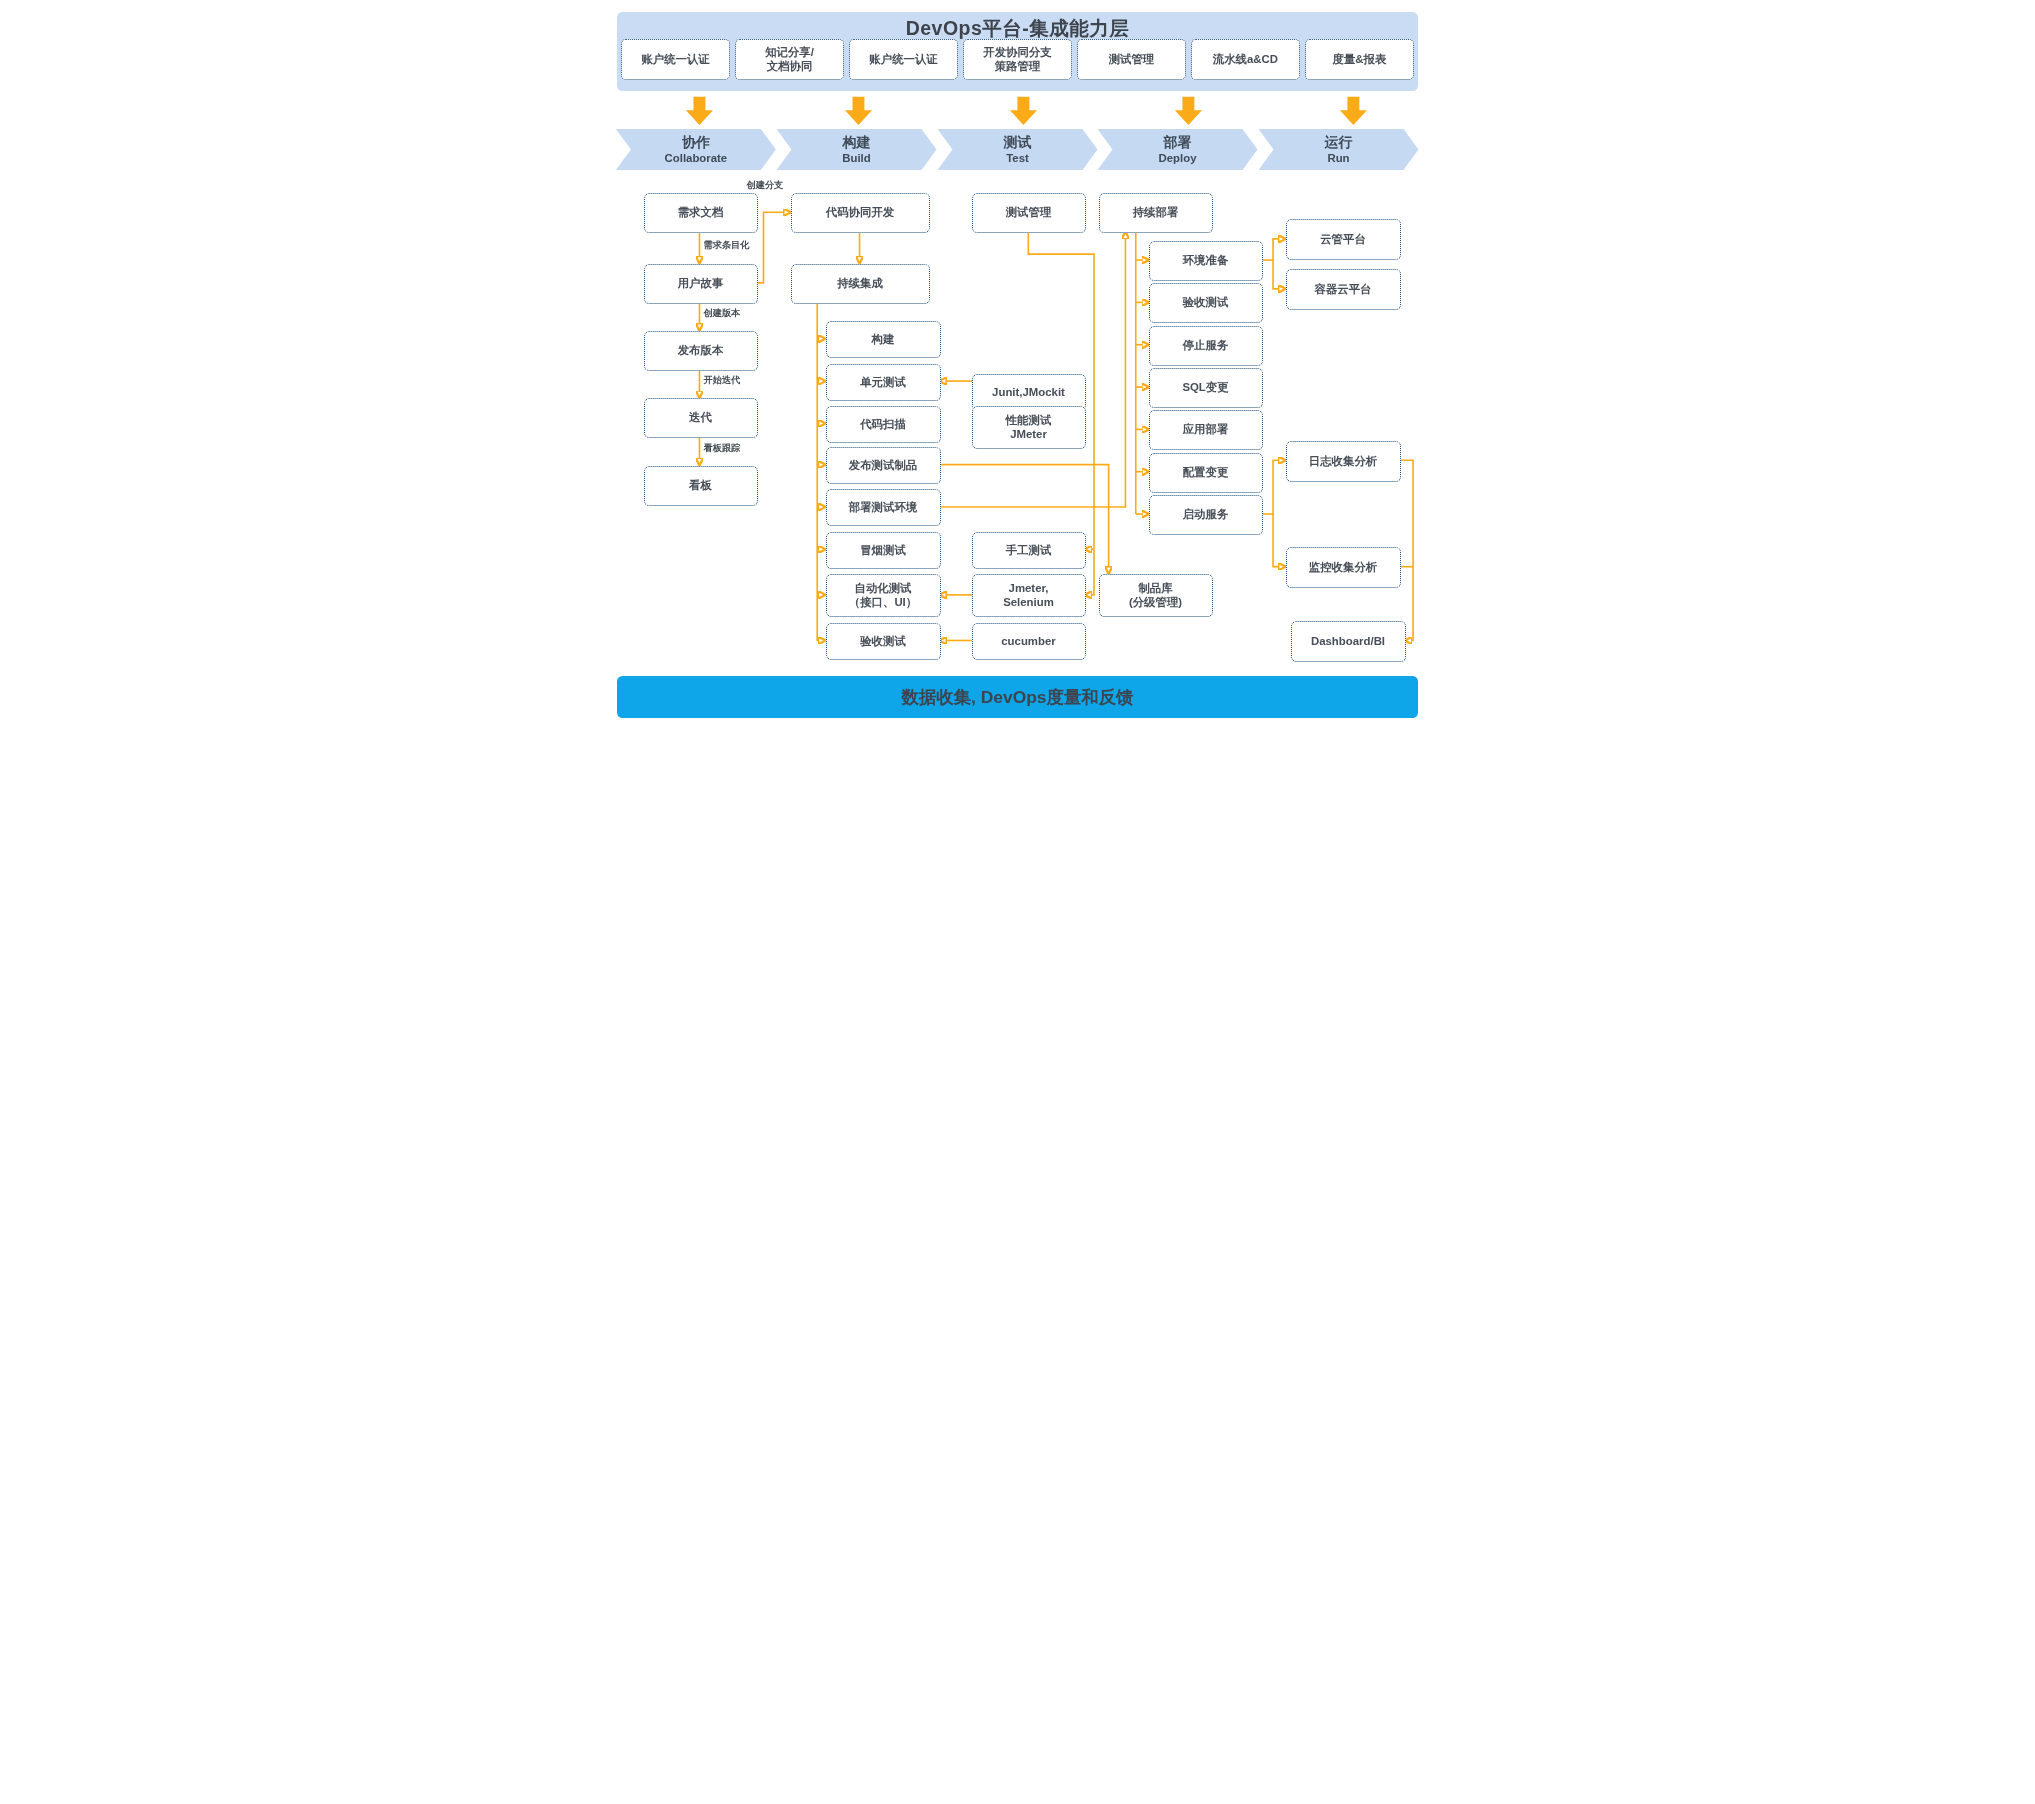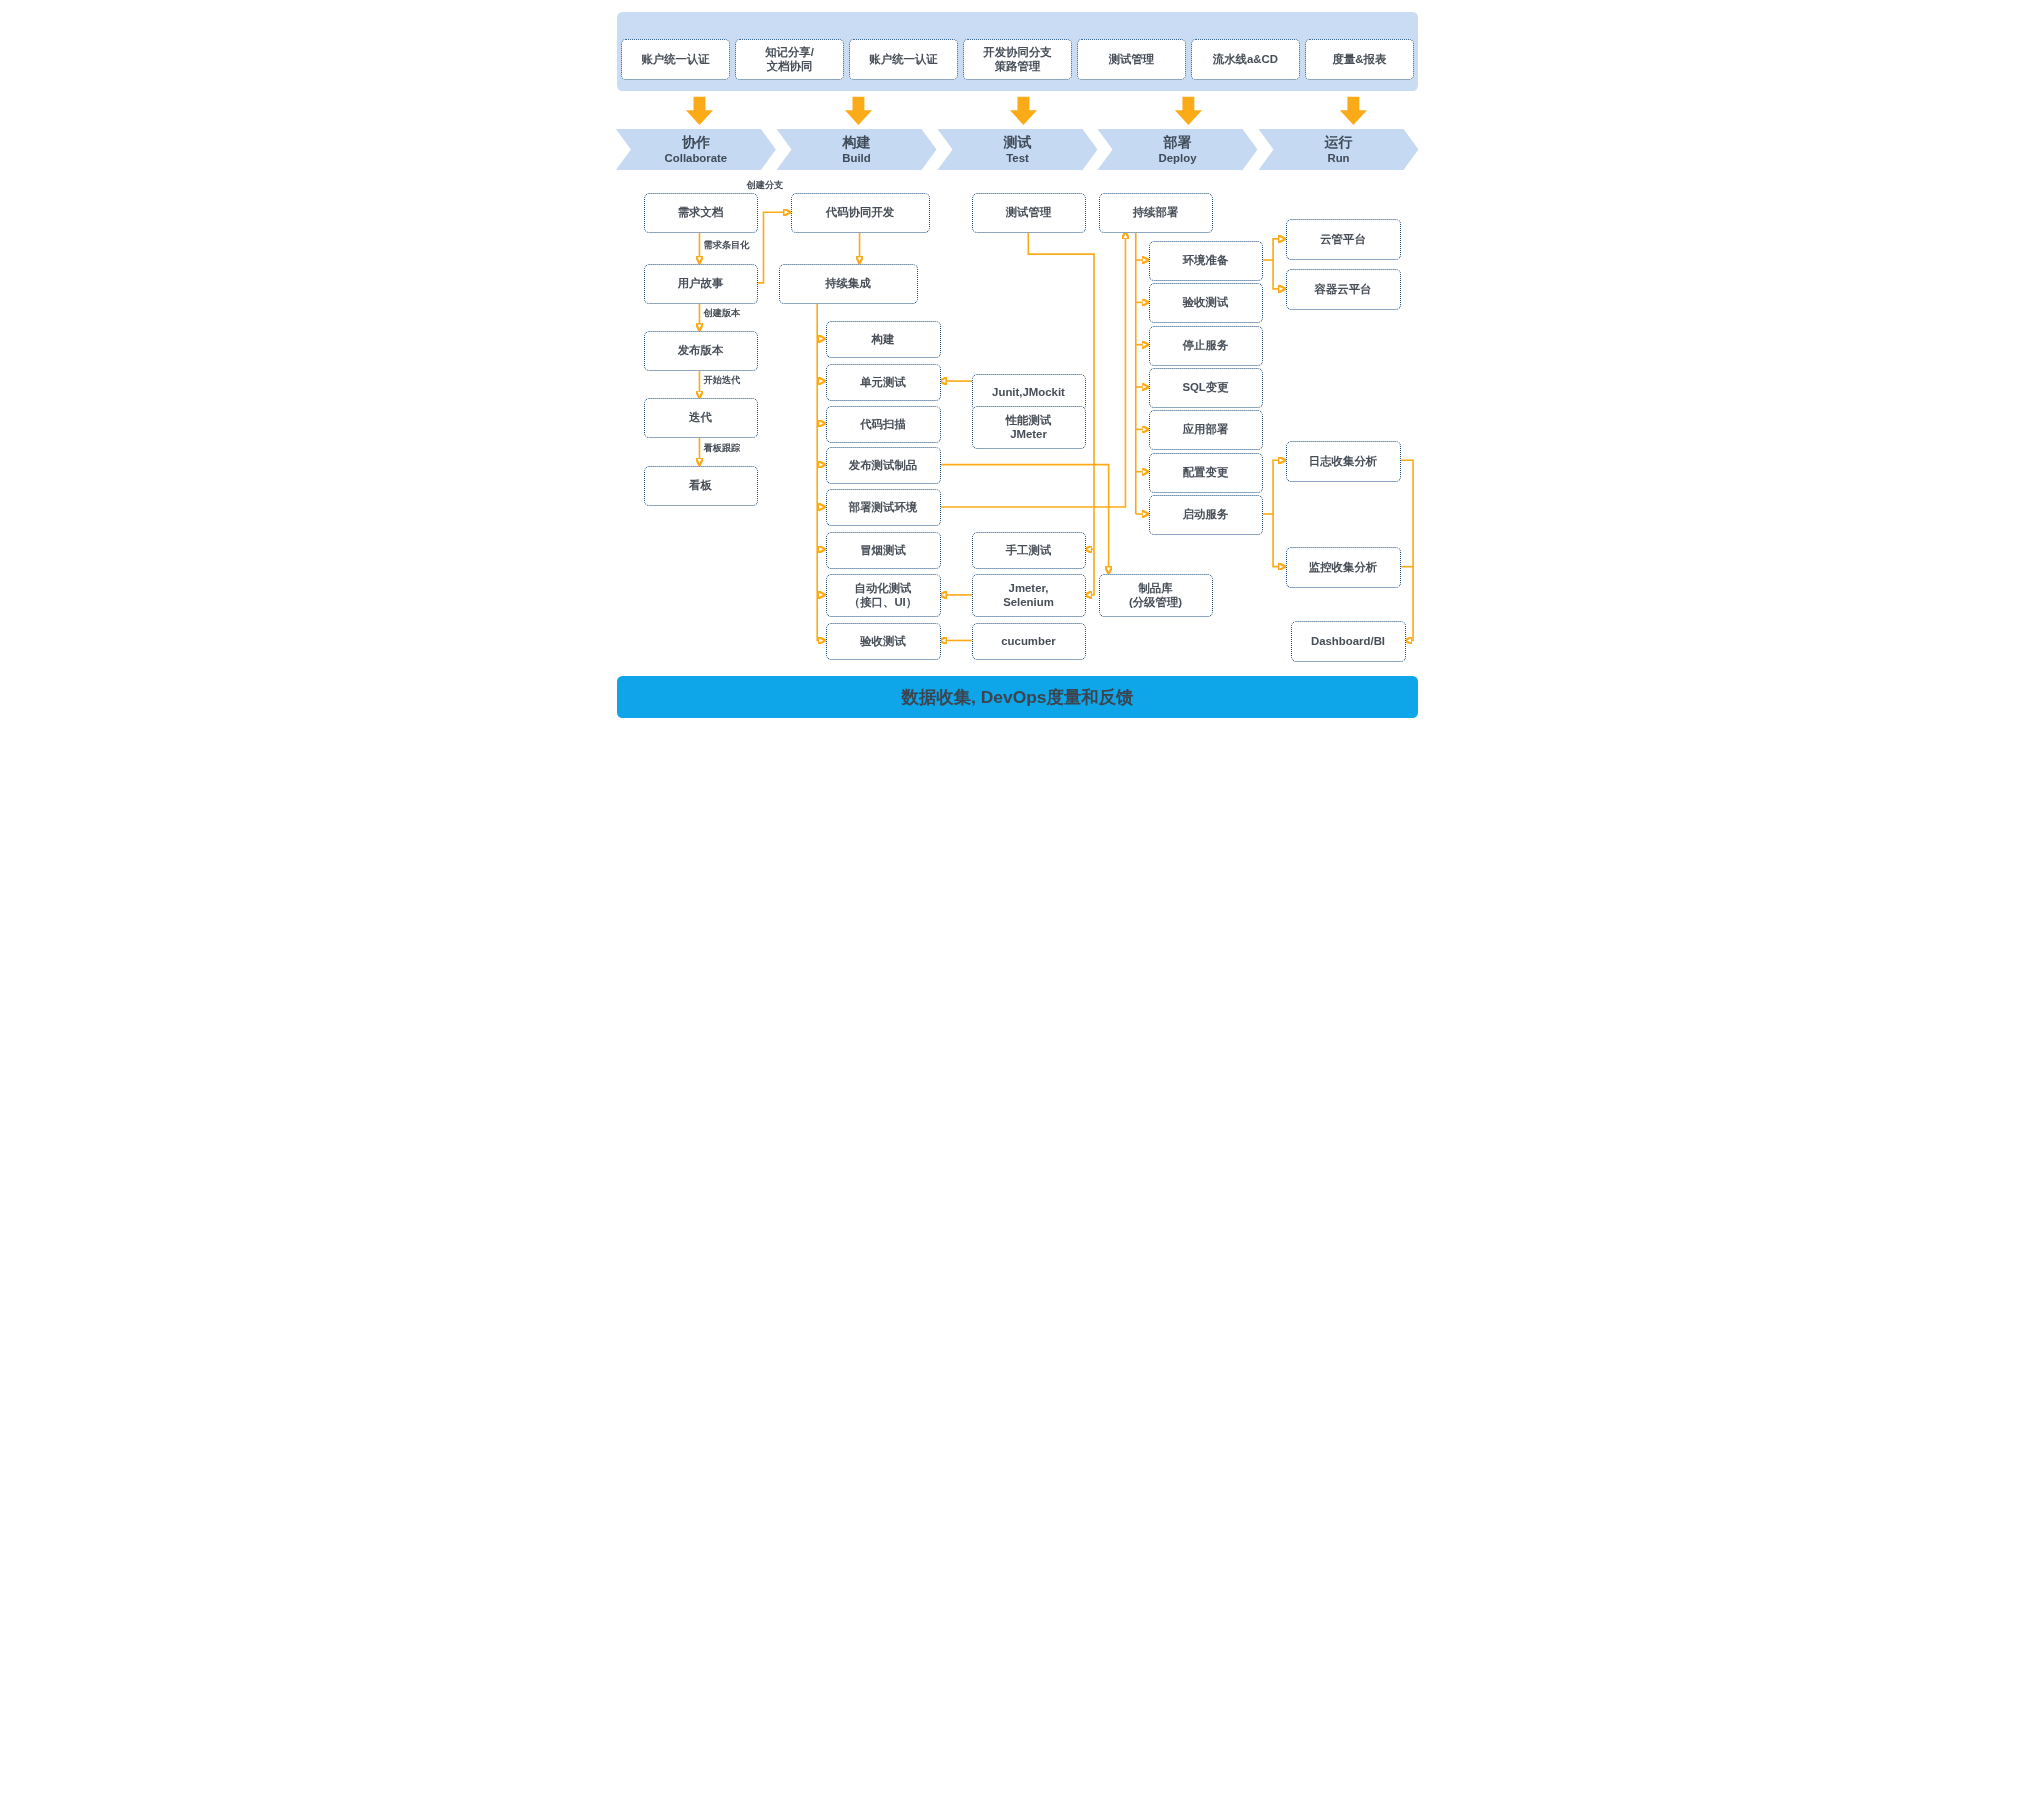--- a/index.html
+++ b/index.html
@@ -21,20 +21,21 @@
   svg.wires{position:absolute;left:0;top:0;width:814px;height:722px;pointer-events:none;}
   svg.wires path{stroke:#fbab18;stroke-width:3;fill:none;}
   svg.wires polygon.flow{fill:#fbab18;stroke:none;}
 </style>
 </head>
 <body>
 
 <div class="canvas">
 
   <div class="top-banner">
+    <div class="diagram-title">DevOps平台-集成能力层</div>
     <div class="cap-row">
       <div class="cap-box">
           <span>账户统一认证</span>
         </div>
       <div class="cap-box">
           <span>知记分享/</span>
           <span>文档协同</span>
         </div>
       <div class="cap-box">
           <span>账户统一认证</span>
@@ -148,21 +149,21 @@
   <div class="node" style="left:33px;top:398px;width:112px;height:38px;">
       <span>迭代</span>
     </div>
   <div class="node" style="left:33px;top:466px;width:112px;height:38px;text-align:center;">
       <span>看板</span>
     </div>
 
   <div class="node" style="left:180px;top:193px;width:137px;height:38px;">
       <span>代码协同开发</span>
     </div>
-  <div class="node" style="left:168px;top:264px;width:137px;height:38px;">
+  <div class="node" style="left:180px;top:264px;width:137px;height:38px;">
       <span>持续集成</span>
     </div>
   <div class="node" style="left:215px;top:321px;width:113px;height:35px;">
       <span>构建</span>
     </div>
   <div class="node" style="left:215px;top:364px;width:113px;height:35px;">
       <span>单元测试</span>
     </div>
   <div class="node" style="left:215px;top:406px;width:113px;height:35px;">
       <span>代码扫描</span>

